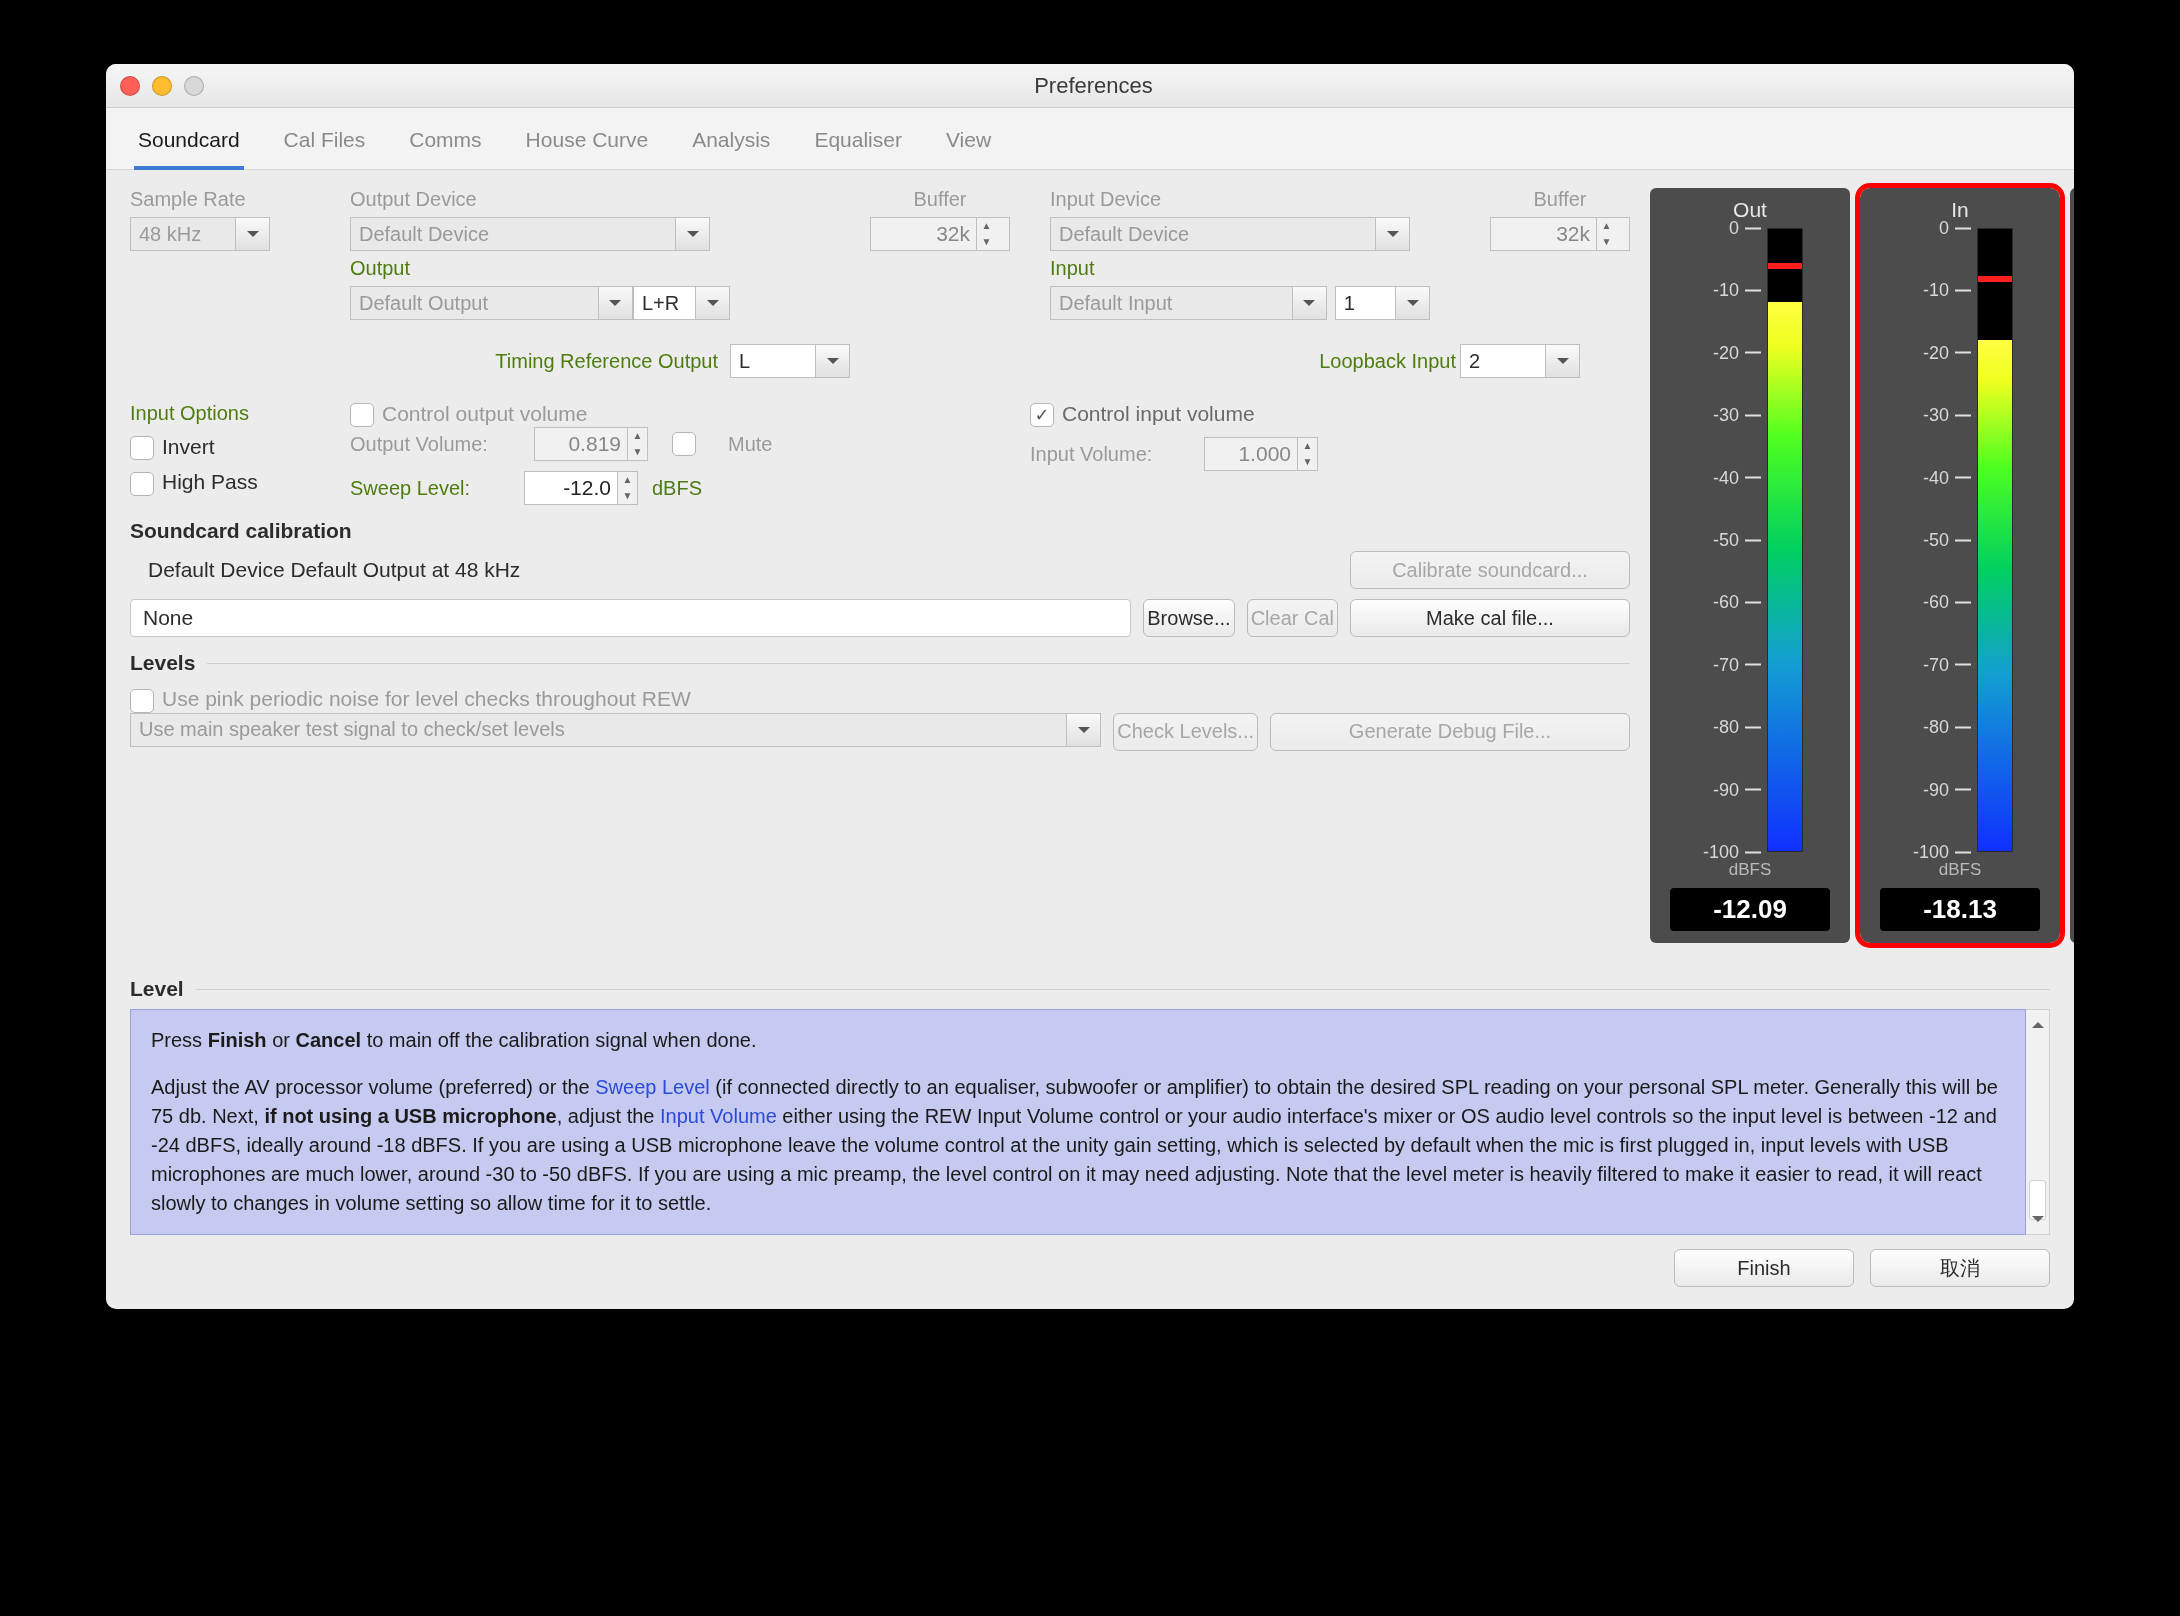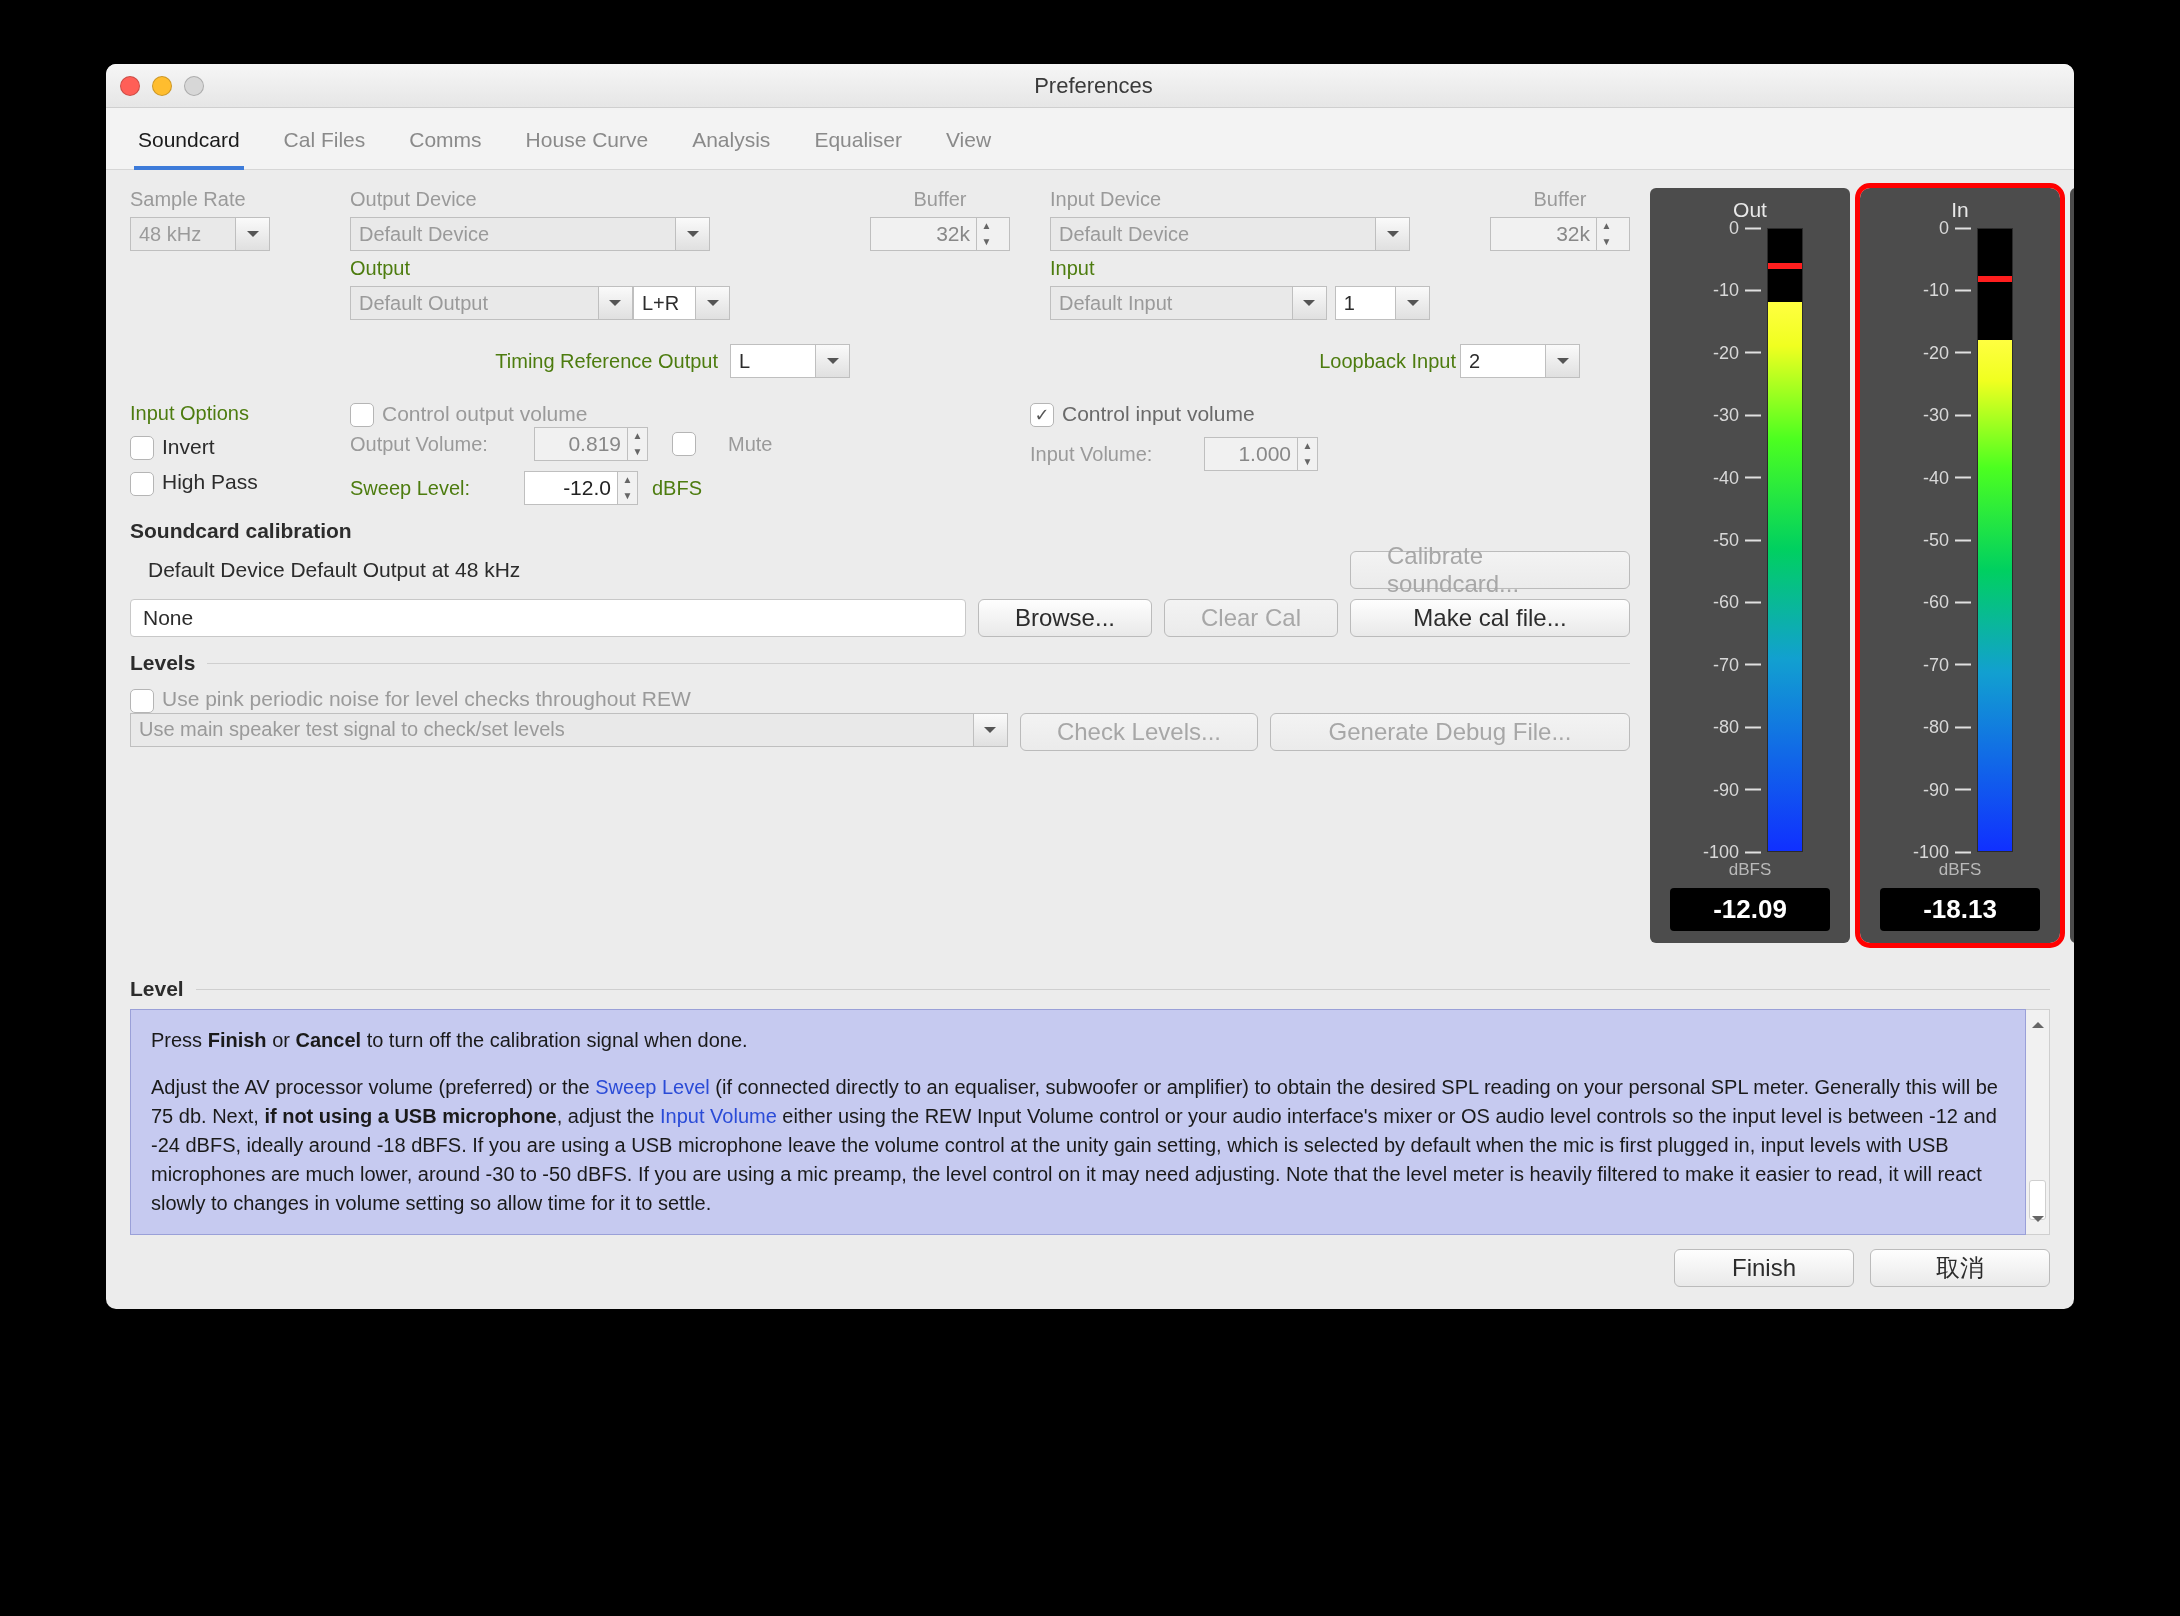--- a/index.html
+++ b/index.html
@@ -68,22 +68,22 @@
   .spin .val { width: 92px; text-align: right; padding-right: 6px; line-height: 32px; color: #888; }
   .spin.active .val { background: #fff; color: #222; }
   .spin .ud { width: 20px; display: flex; flex-direction: column; border-left: 1px solid #bfbfbf; }
   .spin .ud span { flex: 1; text-align: center; font-size: 10px; line-height: 16px; color: #666; }
   .chk { width: 24px; height: 24px; border: 1px solid #b5b5b5; border-radius: 5px; background: #fff; display: inline-flex; align-items: center; justify-content: center; margin-right: 8px; vertical-align: middle; }
   .chk.on:after { content: "✓"; color: #555; font-size: 18px; }
   .section { margin-top: 8px; }
   .field-group { display: flex; flex-direction: column; gap: 6px; }
   .btn {
     background: linear-gradient(#fefefe,#e9e9e9); border: 1px solid #bbb;
-    border-radius: 6px; height: 38px; padding: 0 36px; display: inline-flex;
-    align-items: center; justify-content: center; font-size: 24px; color: #2c2c2c;
+    border-radius: 6px; height: 38px; padding: 0 3px; display: inline-flex;
+    align-items: center; justify-content: center; font-size: 20px; color: #2c2c2c;
   }
   .btn.dis { color: #a7a7a7; background: linear-gradient(#f3f3f3,#ebebeb); }
   .hr-title { font-weight: bold; color: #2c2c2c; margin: 14px 0 8px 0; }
   .hr-title.line { display: flex; align-items: center; gap: 12px; }
   .hr-title.line:after { content: ""; flex: 1; height: 1px; background: #cfcfcf; }
   .file-input {
     background: #fff; border: 1px solid #c8c8c8; height: 38px; border-radius: 4px;
     display: flex; align-items: center; padding: 0 12px;
   }
   .help-box {
@@ -441,21 +441,21 @@
     </div>
   </div>
 
   <div style="padding:0 24px">
     <div class="hr-title line">
         <span>Level</span>
       </div>
     <div class="help-wrap">
       <div class="help-box" style="flex:1">
         <p>
-          <span>Press </span><b>Finish</b><span> or </span><b>Cancel</b><span> to turn off the calibration signal when done.</span>
+          <span>Press </span><b>Finish</b><span> or </span><b>Cancel</b><span> to main off the calibration signal when done.</span>
         </p>
         <p style="margin-top:18px">
           <span>Adjust the AV processor volume (preferred) or the </span><span class="link">Sweep Level</span><span> (if connected directly to an equaliser, subwoofer or amplifier) to obtain the desired SPL reading on your personal SPL meter. Generally this will be 75 db. Next, </span><b>if not using a USB microphone</b><span>, adjust the </span><span class="link">Input Volume</span><span> either using the REW Input Volume control or your audio interface's mixer or OS audio level controls so the input level is between -12 and -24 dBFS, ideally around -18 dBFS. If you are using a USB microphone leave the volume control at the unity gain setting, which is selected by default when the mic is first plugged in, input levels with USB microphones are much lower, around -30 to -50 dBFS. If you are using a mic preamp, the level control on it may need adjusting. Note that the level meter is heavily filtered to make it easier to read, it will react slowly to changes in volume setting so allow time for it to settle.</span>
         </p>
       </div>
       <div class="scrollbar">
         <div class="tri-up"></div>
         <div class="thumb"></div>
         <div class="tri-down"></div>
       </div>

